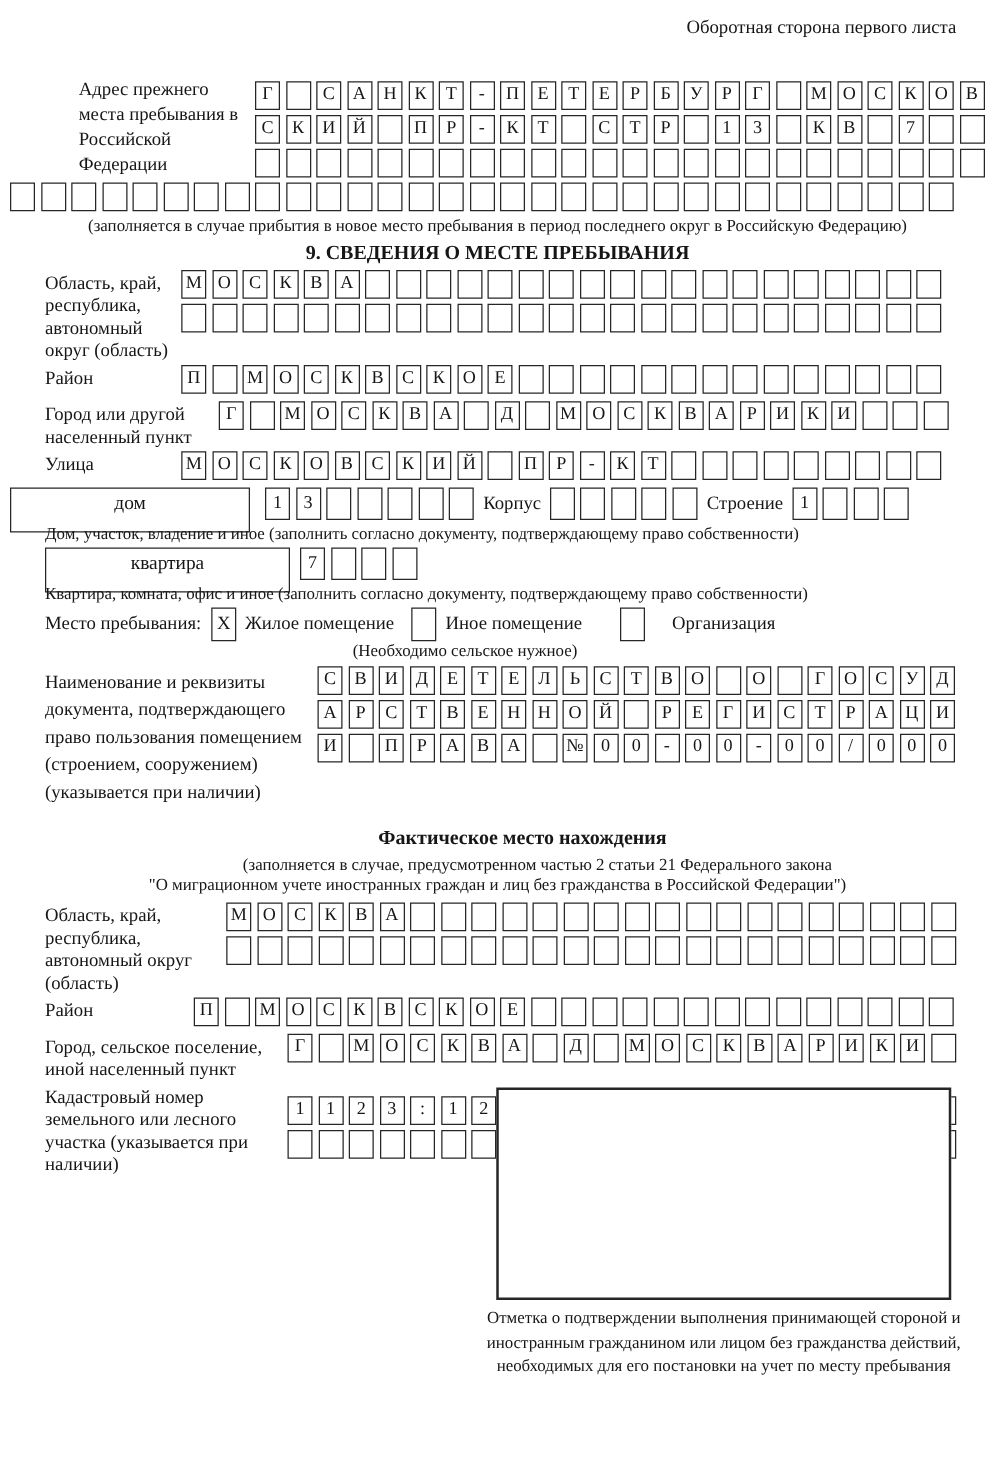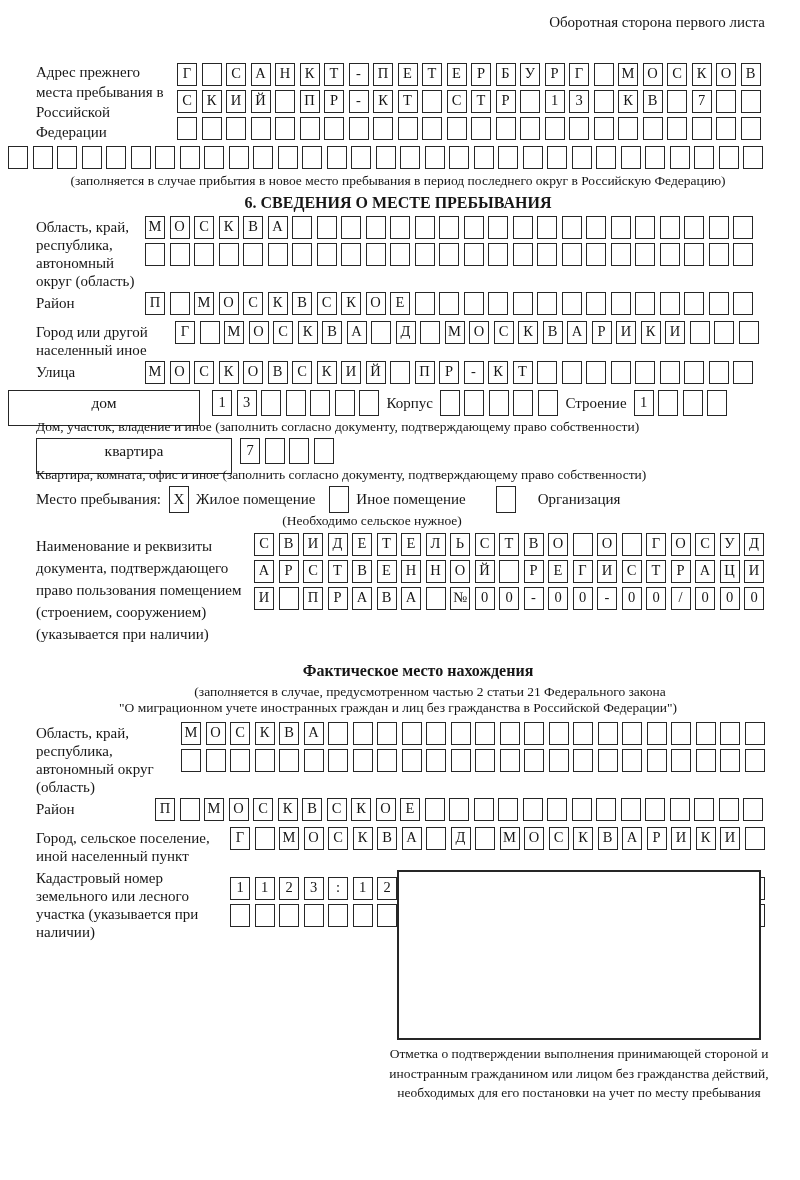--- a/index.html
+++ b/index.html
@@ -21,21 +21,21 @@
     display:inline-block;box-sizing:border-box;
     width:20px;height:23px;
     border:1.7px solid #262626;
     margin-right:4.5px;
     text-align:center;font-size:14.5px;line-height:19px;
     vertical-align:top;background:#fff;
   }
   .boxrow{white-space:nowrap;height:23px;margin-bottom:4px;}
   .rows .boxrow:last-child{margin-bottom:0;}
   .addr-block{margin-top:27px;}
-  .addr-top{display:flex;align-items:center;}
+  .addr-top{display:flex;align-items:flex-end;margin-left:27px;}
   .fullrow{margin-left:-28px;}
   .lbl{font-size:15px;line-height:18px;flex:0 0 auto;box-sizing:border-box;padding-right:6px;padding-top:2px;}
   .w141{width:141px;}.w109{width:109px;}.w139{width:139px;}
   .w145{width:145px;}.w119{width:119px;}.w194{width:194px;}.w218{width:218px;}
   .field{display:flex;align-items:flex-start;margin-bottom:2px;}
   .sec2-title{margin-top:4px;}
   .mt4{margin-top:4px;}
   .named-box{
     display:inline-block;box-sizing:border-box;
     border:1.7px solid #262626;height:36px;line-height:23px;
@@ -75,37 +75,37 @@
       <div class="rows">
         <div class="boxrow"><span class="cell">Г</span><span class="cell"></span><span class="cell">С</span><span class="cell">А</span><span class="cell">Н</span><span class="cell">К</span><span class="cell">Т</span><span class="cell">-</span><span class="cell">П</span><span class="cell">Е</span><span class="cell">Т</span><span class="cell">Е</span><span class="cell">Р</span><span class="cell">Б</span><span class="cell">У</span><span class="cell">Р</span><span class="cell">Г</span><span class="cell"></span><span class="cell">М</span><span class="cell">О</span><span class="cell">С</span><span class="cell">К</span><span class="cell">О</span><span class="cell">В</span></div>
         <div class="boxrow"><span class="cell">С</span><span class="cell">К</span><span class="cell">И</span><span class="cell">Й</span><span class="cell"></span><span class="cell">П</span><span class="cell">Р</span><span class="cell">-</span><span class="cell">К</span><span class="cell">Т</span><span class="cell"></span><span class="cell">С</span><span class="cell">Т</span><span class="cell">Р</span><span class="cell"></span><span class="cell">1</span><span class="cell">3</span><span class="cell"></span><span class="cell">К</span><span class="cell">В</span><span class="cell"></span><span class="cell">7</span><span class="cell"></span><span class="cell"></span></div>
         <div class="boxrow"><span class="cell"></span><span class="cell"></span><span class="cell"></span><span class="cell"></span><span class="cell"></span><span class="cell"></span><span class="cell"></span><span class="cell"></span><span class="cell"></span><span class="cell"></span><span class="cell"></span><span class="cell"></span><span class="cell"></span><span class="cell"></span><span class="cell"></span><span class="cell"></span><span class="cell"></span><span class="cell"></span><span class="cell"></span><span class="cell"></span><span class="cell"></span><span class="cell"></span><span class="cell"></span><span class="cell"></span></div>
       </div>
     </div>
     <div class="boxrow fullrow" style="margin-top:4px;"><span class="cell"></span><span class="cell"></span><span class="cell"></span><span class="cell"></span><span class="cell"></span><span class="cell"></span><span class="cell"></span><span class="cell"></span><span class="cell"></span><span class="cell"></span><span class="cell"></span><span class="cell"></span><span class="cell"></span><span class="cell"></span><span class="cell"></span><span class="cell"></span><span class="cell"></span><span class="cell"></span><span class="cell"></span><span class="cell"></span><span class="cell"></span><span class="cell"></span><span class="cell"></span><span class="cell"></span><span class="cell"></span><span class="cell"></span><span class="cell"></span><span class="cell"></span><span class="cell"></span><span class="cell"></span><span class="cell"></span></div>
     <div class="note fullcenter" style="margin-top:2px;">(заполняется в случае прибытия в новое место пребывания в период последнего округ в Российскую Федерацию)</div>
   </div>
 
-  <div class="bold-title fullcenter sec2-title">6. СВЕДЕНИЯ О МЕСТЕ ПРЕБЫВАНИЯ</div>
+  <div class="bold-title fullcenter sec2-title">9. СВЕДЕНИЯ О МЕСТЕ ПРЕБЫВАНИЯ</div>
 
   <div class="field mt4">
     <div class="lbl w109">Область, край, республика, автономный округ (область)</div>
     <div class="rows">
       <div class="boxrow"><span class="cell">М</span><span class="cell">О</span><span class="cell">С</span><span class="cell">К</span><span class="cell">В</span><span class="cell">А</span><span class="cell"></span><span class="cell"></span><span class="cell"></span><span class="cell"></span><span class="cell"></span><span class="cell"></span><span class="cell"></span><span class="cell"></span><span class="cell"></span><span class="cell"></span><span class="cell"></span><span class="cell"></span><span class="cell"></span><span class="cell"></span><span class="cell"></span><span class="cell"></span><span class="cell"></span><span class="cell"></span><span class="cell"></span></div>
       <div class="boxrow"><span class="cell"></span><span class="cell"></span><span class="cell"></span><span class="cell"></span><span class="cell"></span><span class="cell"></span><span class="cell"></span><span class="cell"></span><span class="cell"></span><span class="cell"></span><span class="cell"></span><span class="cell"></span><span class="cell"></span><span class="cell"></span><span class="cell"></span><span class="cell"></span><span class="cell"></span><span class="cell"></span><span class="cell"></span><span class="cell"></span><span class="cell"></span><span class="cell"></span><span class="cell"></span><span class="cell"></span><span class="cell"></span></div>
     </div>
   </div>
 
   <div class="field">
     <div class="lbl w109">Район</div>
     <div class="boxrow"><span class="cell">П</span><span class="cell"></span><span class="cell">М</span><span class="cell">О</span><span class="cell">С</span><span class="cell">К</span><span class="cell">В</span><span class="cell">С</span><span class="cell">К</span><span class="cell">О</span><span class="cell">Е</span><span class="cell"></span><span class="cell"></span><span class="cell"></span><span class="cell"></span><span class="cell"></span><span class="cell"></span><span class="cell"></span><span class="cell"></span><span class="cell"></span><span class="cell"></span><span class="cell"></span><span class="cell"></span><span class="cell"></span><span class="cell"></span></div>
   </div>
 
   <div class="field">
-    <div class="lbl w139">Город или другой населенный иное</div>
+    <div class="lbl w139">Город или другой населенный пункт</div>
     <div class="boxrow"><span class="cell">Г</span><span class="cell"></span><span class="cell">М</span><span class="cell">О</span><span class="cell">С</span><span class="cell">К</span><span class="cell">В</span><span class="cell">А</span><span class="cell"></span><span class="cell">Д</span><span class="cell"></span><span class="cell">М</span><span class="cell">О</span><span class="cell">С</span><span class="cell">К</span><span class="cell">В</span><span class="cell">А</span><span class="cell">Р</span><span class="cell">И</span><span class="cell">К</span><span class="cell">И</span><span class="cell"></span><span class="cell"></span><span class="cell"></span></div>
   </div>
 
   <div class="field">
     <div class="lbl w109">Улица</div>
     <div class="boxrow"><span class="cell">М</span><span class="cell">О</span><span class="cell">С</span><span class="cell">К</span><span class="cell">О</span><span class="cell">В</span><span class="cell">С</span><span class="cell">К</span><span class="cell">И</span><span class="cell">Й</span><span class="cell"></span><span class="cell">П</span><span class="cell">Р</span><span class="cell">-</span><span class="cell">К</span><span class="cell">Т</span><span class="cell"></span><span class="cell"></span><span class="cell"></span><span class="cell"></span><span class="cell"></span><span class="cell"></span><span class="cell"></span><span class="cell"></span><span class="cell"></span></div>
   </div>
 
   <div class="house-row">
     <span class="named-box" style="width:192px;">дом</span><span class="gap6" style="display:inline-block;width:6px;"></span><span class="boxrow" style="display:inline-block;"><span class="cell">1</span><span class="cell">3</span><span class="cell"></span><span class="cell"></span><span class="cell"></span><span class="cell"></span><span class="cell"></span></span><span class="inline-lbl">Корпус</span><span class="boxrow" style="display:inline-block;"><span class="cell"></span><span class="cell"></span><span class="cell"></span><span class="cell"></span><span class="cell"></span></span><span class="inline-lbl">Строение</span><span class="boxrow" style="display:inline-block;"><span class="cell">1</span><span class="cell"></span><span class="cell"></span><span class="cell"></span></span>

